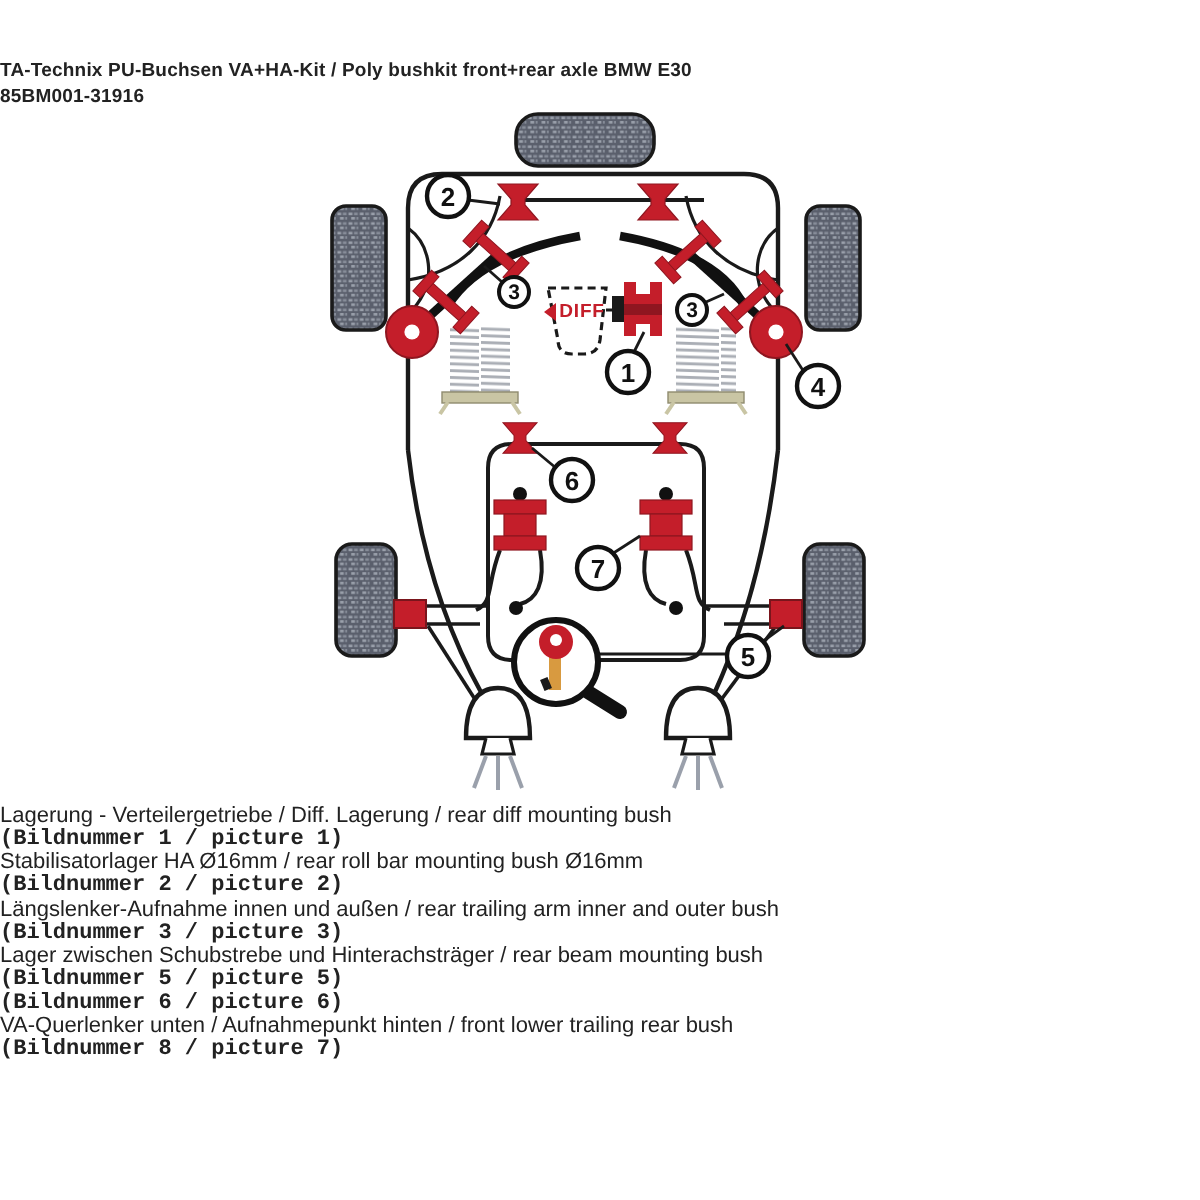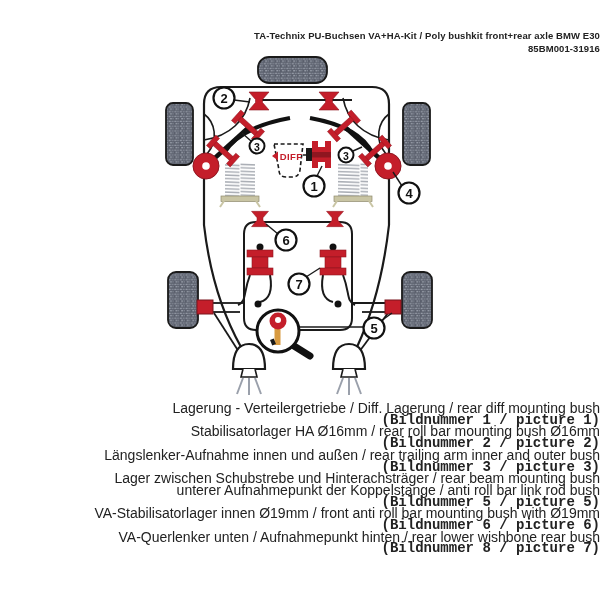--- a/index.html
+++ b/index.html
@@ -3,29 +3,29 @@
 <meta charset="utf-8">
 <style>
   * { margin:0; padding:0; box-sizing:border-box; }
   html,body { width:600px; height:600px; background:#ffffff; overflow:hidden; }
   body { font-family:"Liberation Sans", sans-serif; color:#1a1a1a; position:relative; }
 
   .page { position:absolute; inset:0; background:#ffffff; }
 
   .title-block {
     position:absolute; top:29px; left:0; width:600px;
-    text-align:right; font-weight:bold; font-size:9.5px; line-height:13px;
+    text-align:left; font-weight:bold; font-size:9.5px; line-height:13px;
     color:#222222; letter-spacing:0.1px;
   }
 
   .diagram-svg { position:absolute; top:0; left:0; }
 
   .legend {
     position:absolute; top:403px; left:0; width:600px;
-    text-align:right; font-size:14px; line-height:11.7px; color:#222222;
+    text-align:left; font-size:11px; line-height:11.7px; color:#222222;
   }
   .legend .desc { font-weight:normal; }
   .legend .pic  { font-weight:bold;font-family:Liberation Mono, monospace; }
 </style>
 </head>
 <body>
 
 <div class="page">
 
   <div class="title-block">
@@ -267,21 +267,19 @@
   </svg>
 
   <div class="legend">
     <div class="desc">Lagerung - Verteilergetriebe / Diff. Lagerung / rear diff mounting bush</div>
     <div class="pic">(Bildnummer 1 / picture 1)</div>
     <div class="desc">Stabilisatorlager HA Ø16mm / rear roll bar mounting bush Ø16mm</div>
     <div class="pic">(Bildnummer 2 / picture 2)</div>
     <div class="desc">Längslenker-Aufnahme innen und außen / rear trailing arm inner and outer bush</div>
     <div class="pic">(Bildnummer 3 / picture 3)</div>
     <div class="desc">Lager zwischen Schubstrebe und Hinterachsträger / rear beam mounting bush</div>
-    <div class="desc">unterer Aufnahmepunkt der Koppelstange / anti roll bar link rod bush</div>
     <div class="pic">(Bildnummer 5 / picture 5)</div>
-    <div class="desc">VA-Stabilisatorlager innen Ø19mm / front anti roll bar mounting bush with Ø19mm</div>
     <div class="pic">(Bildnummer 6 / picture 6)</div>
-    <div class="desc">VA-Querlenker unten / Aufnahmepunkt hinten / rear lower wishbone rear bush</div>
+    <div class="desc">VA-Querlenker unten / Aufnahmepunkt hinten / front lower trailing rear bush</div>
     <div class="pic">(Bildnummer 8 / picture 7)</div>
   </div>
 
 </div>
 
 </body></html>

